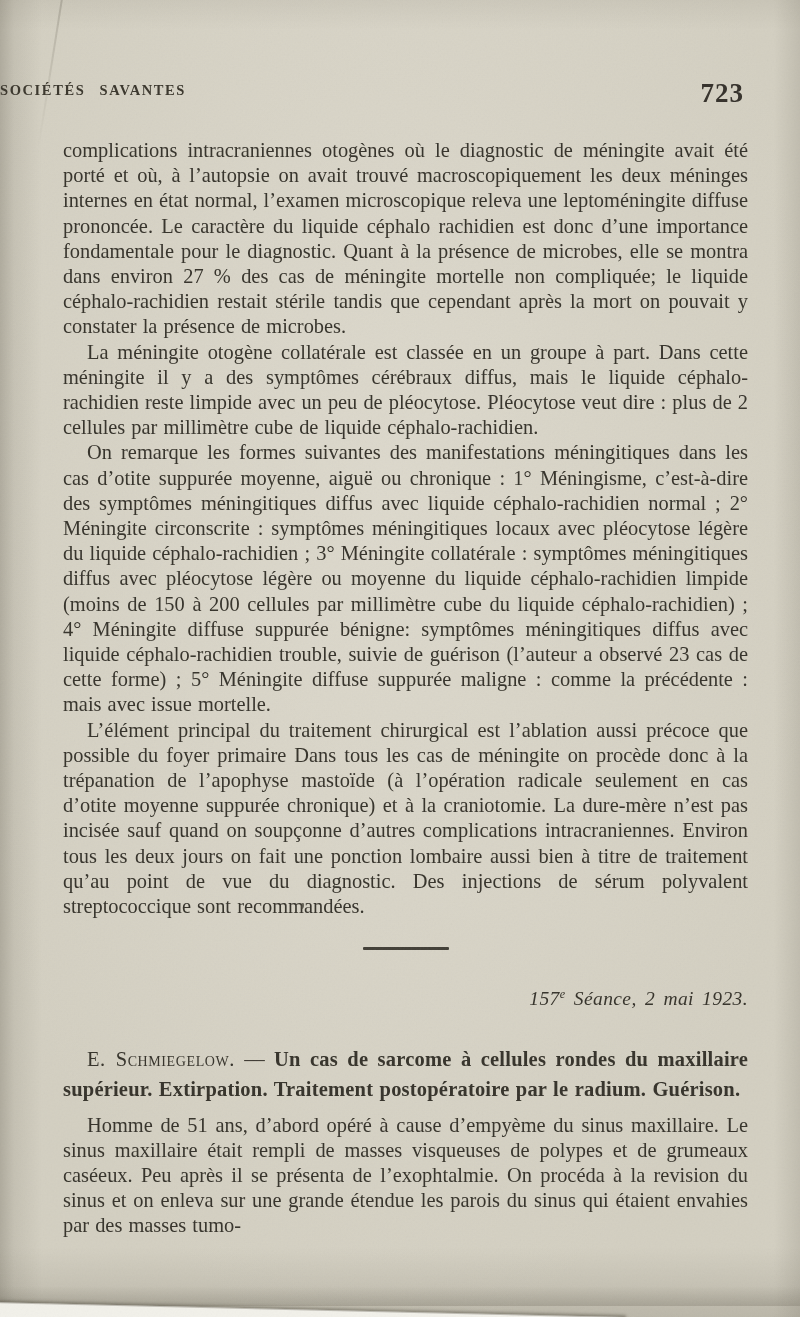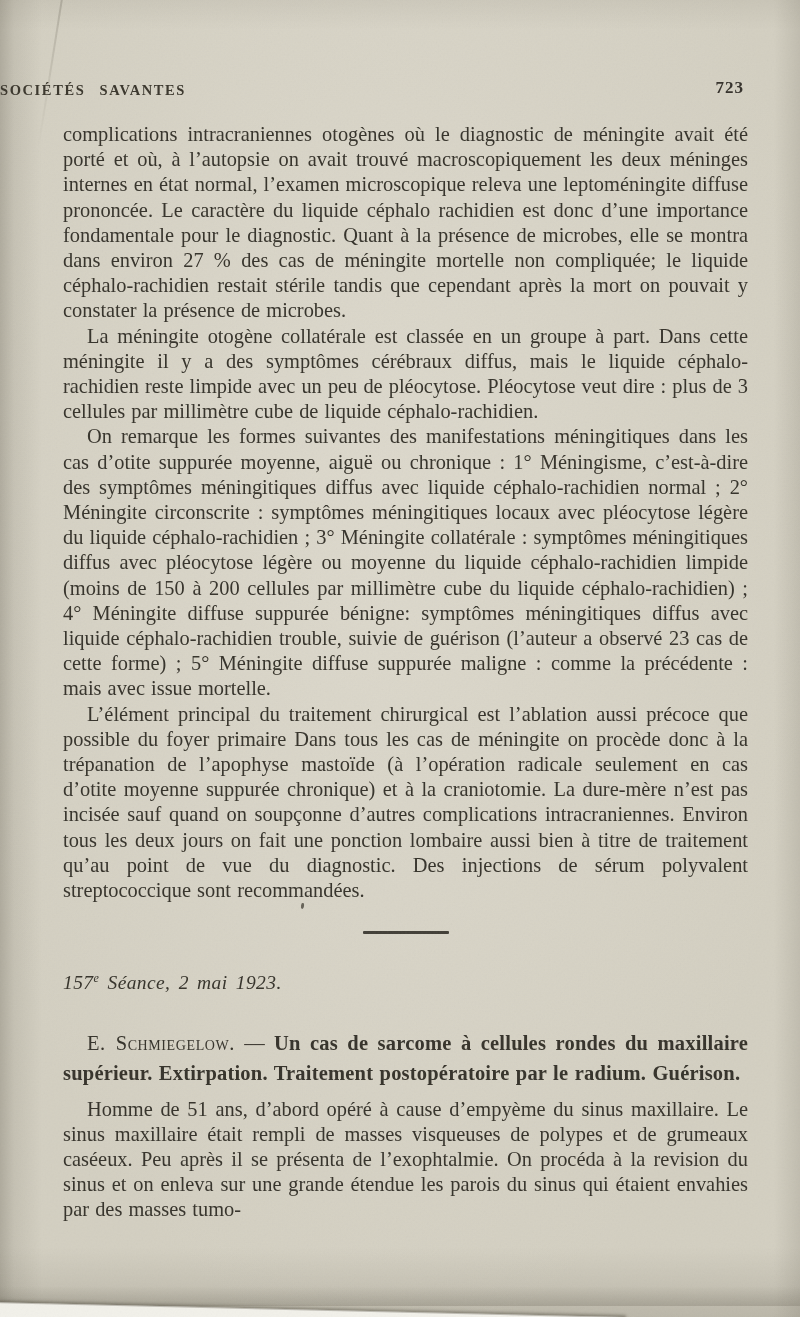--- a/index.html
+++ b/index.html
@@ -30,41 +30,41 @@
   }
   
   .pagehead{position:absolute;top:82px;left:0;width:800px;height:26px;}
   .running-title{
     display:block;text-align:left;
     font-size:14.5px;font-weight:bold;letter-spacing:1.6px;word-spacing:9px;
     color:#3a362c;
   }
   .page-number{
     position:absolute;right:56px;top:-4px;
-    font-size:17px;font-weight:bold;letter-spacing:1px;color:#34302a;margin-left:40px;
+    font-size:27px;font-weight:bold;letter-spacing:1px;color:#34302a;margin-left:40px;
   }
   
   .column{
-    position:absolute;left:63px;top:122px;width:685px;
+    position:absolute;left:63px;top:138px;width:685px;
     font-size:20.4px;line-height:25.2px;
     text-align:justify;
     word-spacing:1px;
   }
   .column p{margin:0;}
   p.bp{text-indent:24px;}
   p.bp.cont{text-indent:0;}
   .it{}
   sup{font-size:.62em;line-height:0;}
   .divider{
     width:86px;height:3px;margin:28px auto 0 auto;
     background:#413e36;border-radius:1px;
   }
   .session{
     margin-top:36px !important;
-    text-align:left;text-indent:0 !important;
+    text-align:right;text-indent:0 !important;
     font-style:italic;font-size:19.5px;letter-spacing:.4px;word-spacing:3px;
   }
   .heading{
     margin-top:32px !important;
     text-indent:24px;
     font-size:20.5px;line-height:30px;
   }
   .heading .author{font-variant:small-caps;letter-spacing:.6px;}
   .heading b{font-weight:bold;letter-spacing:.2px;}
   .lastp{margin-top:9px !important;}
@@ -93,21 +93,21 @@
 
   <div class="crease"></div>
 
   <header class="pagehead">
     <span class="running-title">SOCIÉTÉS SAVANTES</span>
     <span class="page-number">723</span>
   </header>
 
   <main class="column">
     <p class="bp cont">complications intracraniennes otogènes où le diagnostic de méningite avait été porté et où, à l’autopsie on avait trouvé macroscopiquement les deux méninges internes en état normal, l’examen microscopique releva une leptoméningite diffuse prononcée. Le caractère du liquide céphalo rachidien est donc d’une importance fondamentale pour le diagnostic. Quant à la présence de microbes, elle se montra dans environ 27 % des cas de méningite mortelle non compliquée; le liquide céphalo-rachidien restait stérile tandis que cependant après la mort on pouvait y constater la présence de microbes.</p>
-    <p class="bp">La méningite otogène collatérale est classée en un groupe à part. Dans cette méningite il y a des symptômes cérébraux diffus, mais le liquide céphalo-rachidien reste limpide avec un peu de pléocytose. Pléocytose veut dire : plus de 3 cellules par millimètre cube de liquide céphalo-rachidien.</p>
+    <p class="bp">La méningite otogène collatérale est classée en un groupe à part. Dans cette méningite il y a des symptômes cérébraux diffus, mais le liquide céphalo-rachidien reste limpide avec un peu de pléocytose. Pléocytose veut dire : plus de 2 cellules par millimètre cube de liquide céphalo-rachidien.</p>
     <p class="bp"><span>On remarque les formes suivantes des manifestations méningitiques dans les cas d’otite suppurée moyenne, aiguë ou chronique : 1° </span><span class="it">Méningisme</span><span>, c’est-à-dire des symptômes méningitiques diffus avec liquide céphalo-rachidien normal ; 2° </span><span class="it">Méningite circonscrite :</span><span> symptômes méningitiques locaux avec pléocytose légère du liquide céphalo-rachidien ; 3° </span><span class="it">Méningite collatérale</span><span> : symptômes méningitiques diffus avec pléocytose légère ou moyenne du liquide céphalo-rachidien </span><span class="it">limpide</span><span> (moins de 150 à 200 cellules par millimètre cube du liquide céphalo-rachidien) ; 4° </span><span class="it">Méningite diffuse suppurée bénigne:</span><span> symptômes méningitiques diffus avec liquide céphalo-rachidien trouble, suivie de guérison (l’auteur a observé 23 cas de cette forme) ; 5° </span><span class="it">Méningite diffuse suppurée maligne</span><span> : comme la précédente : mais avec issue mortelle.</span></p>
     <p class="bp">L’élément principal du traitement chirurgical est l’ablation aussi précoce que possible du foyer primaire Dans tous les cas de méningite on procède donc à la trépanation de l’apophyse mastoïde (à l’opération radicale seulement en cas d’otite moyenne suppurée chronique) et à la craniotomie. La dure-mère n’est pas incisée sauf quand on soupçonne d’autres complications intracraniennes. Environ tous les deux jours on fait une ponction lombaire aussi bien à titre de traitement qu’au point de vue du diagnostic. Des injections de sérum polyvalent streptococcique sont recommandées.</p>
 
     <div class="divider"></div>
 
     <p class="session"><span class="it">157</span><sup class="it">e</sup><span class="it"> Séance, 2 mai 1923.</span></p>
 
     <p class="heading"><span class="author">E. Schmiegelow.</span><span> — </span><b>Un cas de sarcome à cellules rondes du maxillaire supérieur. Extirpation. Traitement postopératoire par le radium. Guérison.</b></p>
 
     <p class="bp lastp">Homme de 51 ans, d’abord opéré à cause d’empyème du sinus maxillaire. Le sinus maxillaire était rempli de masses visqueuses de polypes et de grumeaux caséeux. Peu après il se présenta de l’exophtalmie. On procéda à la revision du sinus et on enleva sur une grande étendue les parois du sinus qui étaient envahies par des masses tumo-</p>

